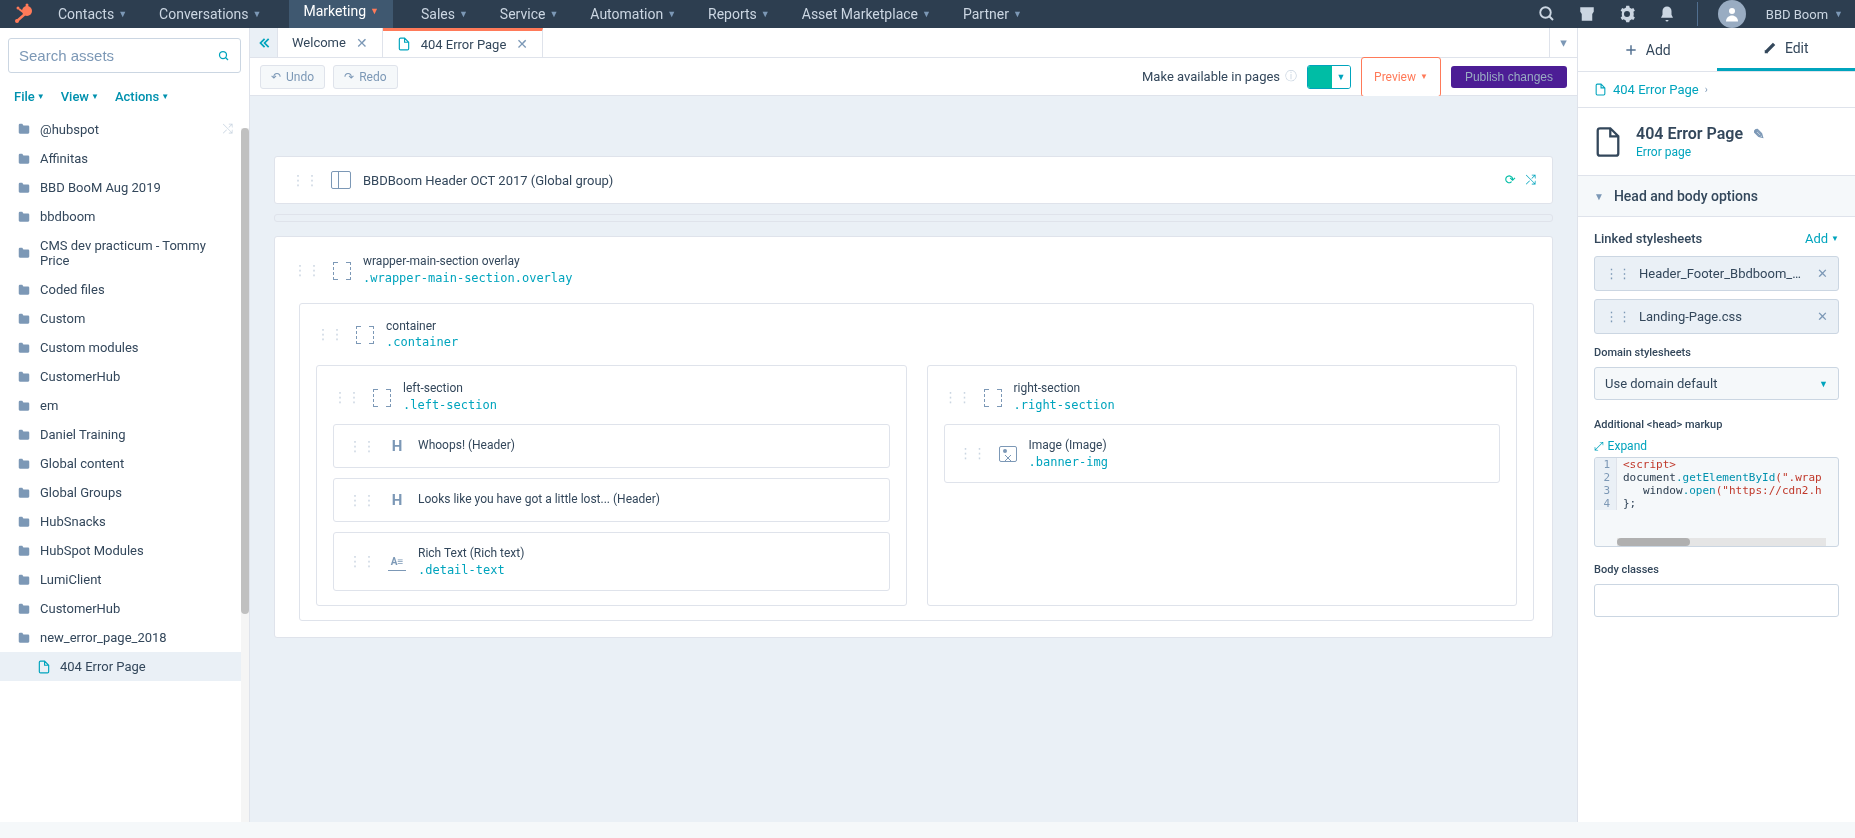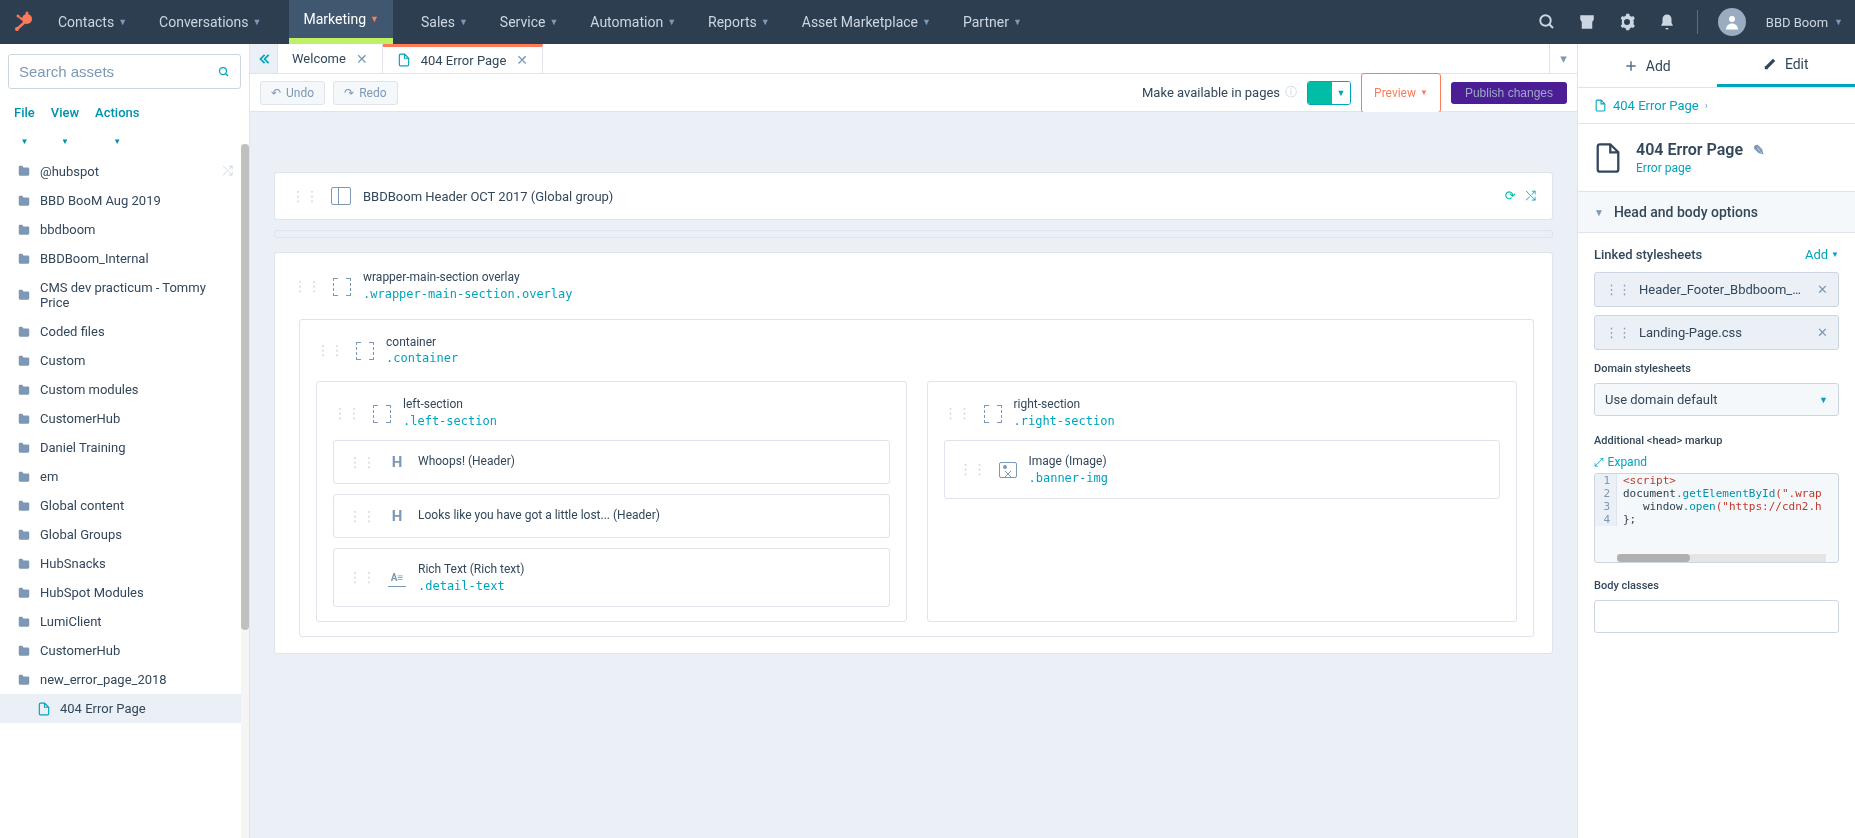--- a/index.html
+++ b/index.html
@@ -1,19 +1,19 @@
 <!DOCTYPE html>
 <html><head>
 <meta charset="utf-8">
 <style>
 * { box-sizing: border-box; margin: 0; padding: 0; }
 body { font-family: -apple-system, BlinkMacSystemFont, "Segoe UI", Roboto, sans-serif; font-size: 13px; color: #33475b; background: #f5f8fa; overflow: hidden; }
 
 
-.topnav { background: #2d3e50; height: 44px; display: flex; align-items: center; padding: 0 12px; color: #fff; }
+.topnav { background: #2d3e50; height: 28px; display: flex; align-items: center; padding: 0 12px; color: #fff; }
 .hubspot-logo { width: 24px; height: 24px; margin-right: 18px; display: flex; align-items: center; }
 .nav-items { display: flex; align-items: center; gap: 24px; flex: 1; }
 .nav-item { color: #cbd6e2; cursor: pointer; display: flex; align-items: center; gap: 4px; font-size: 14px; padding: 0 4px; height: 44px; line-height: 44px; }
 .nav-item.active { background: #3f5870; color: #fff; padding: 0 14px; border-bottom: 6px solid #bef264; }
 .nav-chevron { font-size: 9px; color: #7c98b6; }
 .nav-item.active .nav-chevron { color: #ff7a59; }
 .nav-right { display: flex; align-items: center; gap: 20px; }
 .nav-icon { color: #cbd6e2; cursor: pointer; width: 20px; height: 20px; display: flex; align-items: center; justify-content: center; }
 .nav-divider { width: 1px; height: 24px; background: #516f90; }
 .avatar { width: 28px; height: 28px; border-radius: 50%; background: #99acc2; display: flex; align-items: center; justify-content: center; }
@@ -22,21 +22,21 @@
 
 .main { display: flex; height: calc(100vh - 44px); }
 
 
 .left-sidebar { width: 250px; background: #fff; border-right: 1px solid #dfe3eb; display: flex; flex-direction: column; flex-shrink: 0; position: relative; }
 .search-wrap { padding: 10px 8px; }
 .search-box { display: flex; align-items: center; border: 1px solid #cbd6e2; border-radius: 3px; padding: 8px 10px; }
 .search-input { border: none; outline: none; flex: 1; font-size: 15px; color: #7c98b6; }
 .search-input::placeholder { color: #7c98b6; }
 .sidebar-menu { display: flex; gap: 16px; padding: 6px 14px 10px; font-size: 13px; }
-.sidebar-menu-item { color: #0091ae; cursor: pointer; display: flex; align-items: center; gap: 17px; font-weight: 500; flex-direction: column; }
+.sidebar-menu-item { color: #0091ae; cursor: pointer; display: flex; align-items: center; gap: 2px; font-weight: 500; }
 .folder-list { flex: 1; overflow-y: auto; }
 .folder-item { display: flex; align-items: center; gap: 8px; padding: 7px 16px; cursor: pointer; color: #33475b; }
 .folder-item.active { background: #eaf0f6; }
 .folder-icon { color: #7c98b6; width: 16px; height: 14px; flex-shrink: 0; }
 .folder-item.file .folder-icon { color: #00a4bd; }
 .folder-item.nested { padding-left: 36px; }
 .shuffle-icon { margin-left: auto; color: #cbd6e2; }
 .left-scrollbar { position: absolute; right: 0; top: 100px; bottom: 0; width: 8px; background: #f5f5f5; }
 .left-scrollbar-thumb { width: 8px; background: #c0c0c0; border-radius: 4px; position: absolute; top: 0; height: 70%; }
 
@@ -248,38 +248,38 @@
           <svg class="folder-icon" viewBox="0 0 24 24" fill="currentColor">
             <path d="M3 5a2 2 0 012-2h4l2 3h8a2 2 0 012 2v10a2 2 0 01-2 2H5a2 2 0 01-2-2z"></path>
           </svg>
           <span>@hubspot</span>
           <span class="shuffle-icon">⤭</span>
         </div>
         <div class="folder-item">
           <svg class="folder-icon" viewBox="0 0 24 24" fill="currentColor">
             <path d="M3 5a2 2 0 012-2h4l2 3h8a2 2 0 012 2v10a2 2 0 01-2 2H5a2 2 0 01-2-2z"></path>
           </svg>
+          <span>Affinitas</span>
+        </div>
+        <div class="folder-item">
+          <svg class="folder-icon" viewBox="0 0 24 24" fill="currentColor">
+            <path d="M3 5a2 2 0 012-2h4l2 3h8a2 2 0 012 2v10a2 2 0 01-2 2H5a2 2 0 01-2-2z"></path>
+          </svg>
           <span>BBD BooM Aug 2019</span>
         </div>
         <div class="folder-item">
           <svg class="folder-icon" viewBox="0 0 24 24" fill="currentColor">
             <path d="M3 5a2 2 0 012-2h4l2 3h8a2 2 0 012 2v10a2 2 0 01-2 2H5a2 2 0 01-2-2z"></path>
           </svg>
           <span>bbdboom</span>
         </div>
         <div class="folder-item">
           <svg class="folder-icon" viewBox="0 0 24 24" fill="currentColor">
             <path d="M3 5a2 2 0 012-2h4l2 3h8a2 2 0 012 2v10a2 2 0 01-2 2H5a2 2 0 01-2-2z"></path>
           </svg>
-          <span>BBDBoom_Internal</span>
-        </div>
-        <div class="folder-item">
-          <svg class="folder-icon" viewBox="0 0 24 24" fill="currentColor">
-            <path d="M3 5a2 2 0 012-2h4l2 3h8a2 2 0 012 2v10a2 2 0 01-2 2H5a2 2 0 01-2-2z"></path>
-          </svg>
           <span>CMS dev practicum - Tommy Price</span>
         </div>
         <div class="folder-item">
           <svg class="folder-icon" viewBox="0 0 24 24" fill="currentColor">
             <path d="M3 5a2 2 0 012-2h4l2 3h8a2 2 0 012 2v10a2 2 0 01-2 2H5a2 2 0 01-2-2z"></path>
           </svg>
           <span>Coded files</span>
         </div>
         <div class="folder-item">
           <svg class="folder-icon" viewBox="0 0 24 24" fill="currentColor">
@@ -296,27 +296,27 @@
         <div class="folder-item">
           <svg class="folder-icon" viewBox="0 0 24 24" fill="currentColor">
             <path d="M3 5a2 2 0 012-2h4l2 3h8a2 2 0 012 2v10a2 2 0 01-2 2H5a2 2 0 01-2-2z"></path>
           </svg>
           <span>CustomerHub</span>
         </div>
         <div class="folder-item">
           <svg class="folder-icon" viewBox="0 0 24 24" fill="currentColor">
             <path d="M3 5a2 2 0 012-2h4l2 3h8a2 2 0 012 2v10a2 2 0 01-2 2H5a2 2 0 01-2-2z"></path>
           </svg>
+          <span>em</span>
+        </div>
+        <div class="folder-item">
+          <svg class="folder-icon" viewBox="0 0 24 24" fill="currentColor">
+            <path d="M3 5a2 2 0 012-2h4l2 3h8a2 2 0 012 2v10a2 2 0 01-2 2H5a2 2 0 01-2-2z"></path>
+          </svg>
           <span>Daniel Training</span>
-        </div>
-        <div class="folder-item">
-          <svg class="folder-icon" viewBox="0 0 24 24" fill="currentColor">
-            <path d="M3 5a2 2 0 012-2h4l2 3h8a2 2 0 012 2v10a2 2 0 01-2 2H5a2 2 0 01-2-2z"></path>
-          </svg>
-          <span>em</span>
         </div>
         <div class="folder-item">
           <svg class="folder-icon" viewBox="0 0 24 24" fill="currentColor">
             <path d="M3 5a2 2 0 012-2h4l2 3h8a2 2 0 012 2v10a2 2 0 01-2 2H5a2 2 0 01-2-2z"></path>
           </svg>
           <span>Global content</span>
         </div>
         <div class="folder-item">
           <svg class="folder-icon" viewBox="0 0 24 24" fill="currentColor">
             <path d="M3 5a2 2 0 012-2h4l2 3h8a2 2 0 012 2v10a2 2 0 01-2 2H5a2 2 0 01-2-2z"></path>

